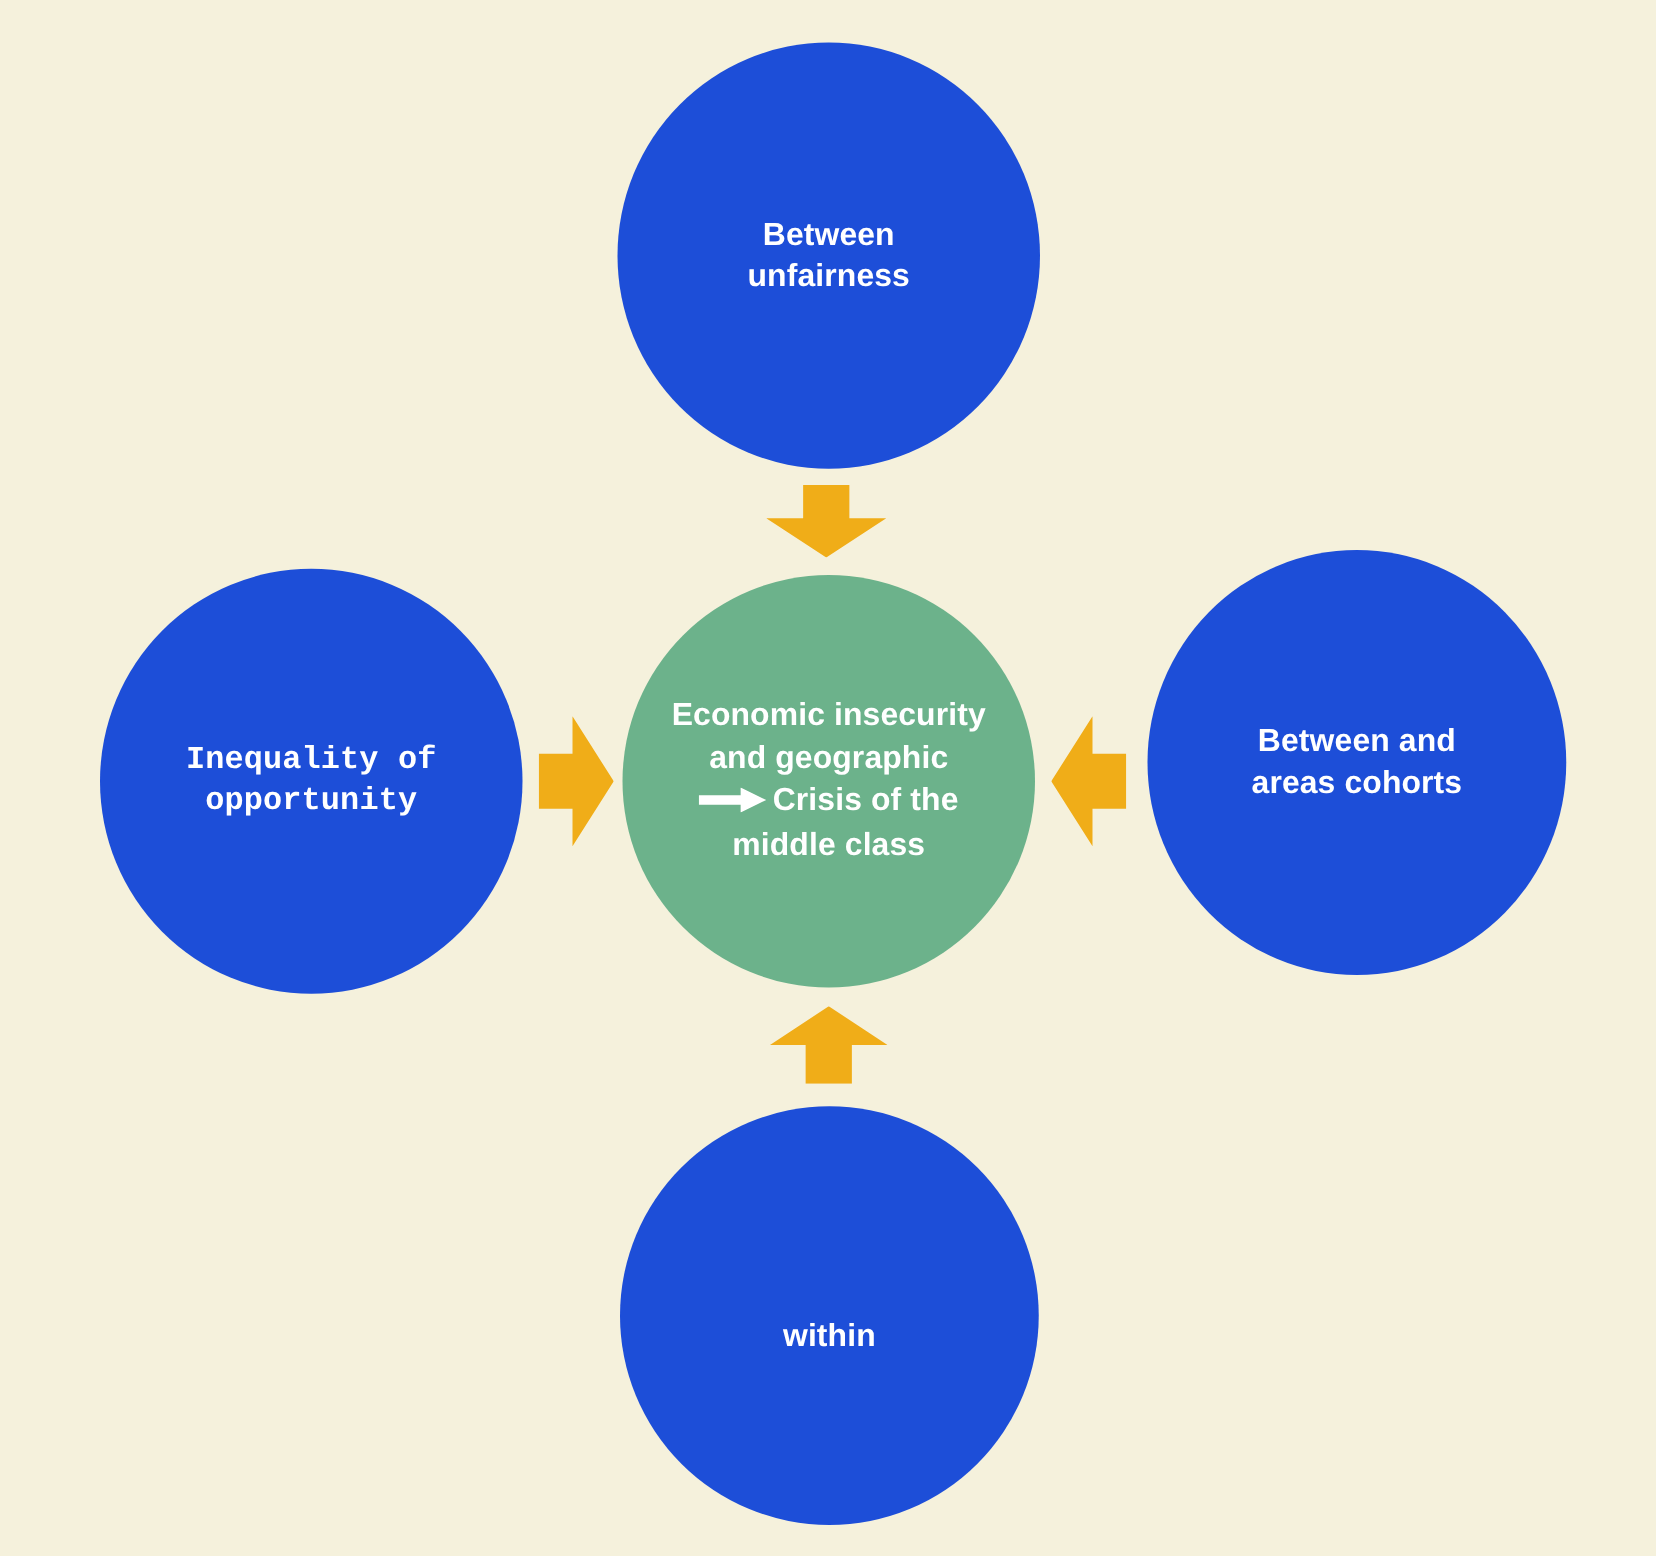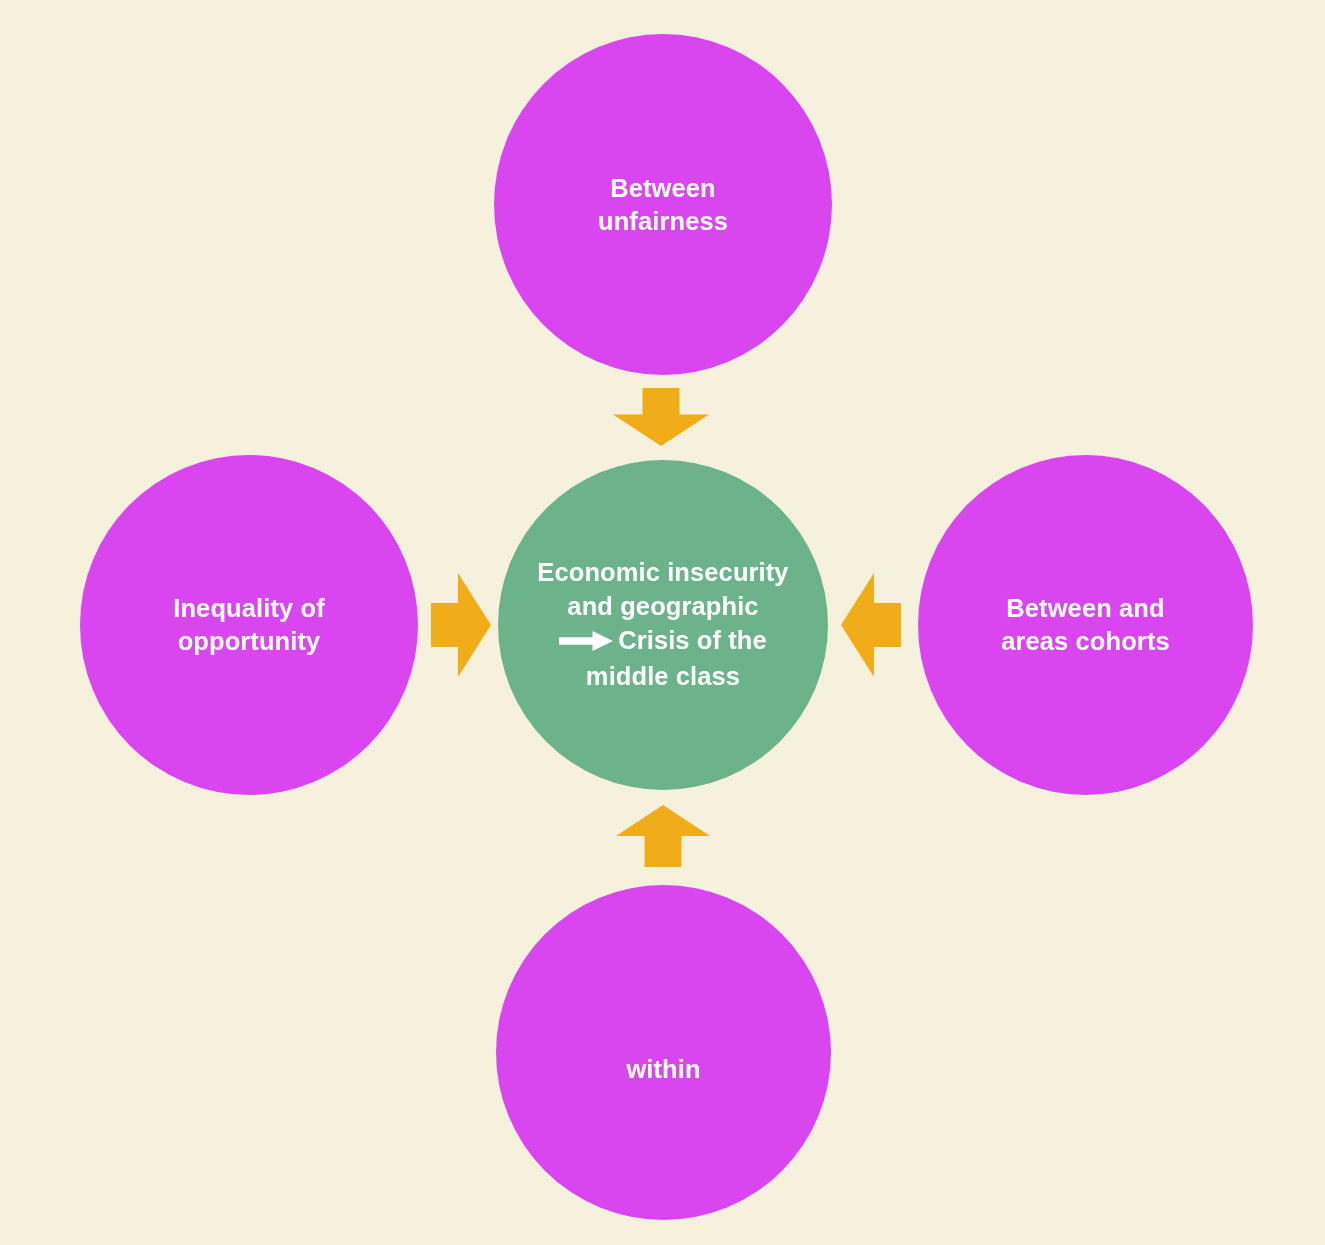--- a/index.html
+++ b/index.html
@@ -35,21 +35,21 @@
     line-height: 1.28;
     letter-spacing: 0.1px;
     display: block;
     width: 100%;
     padding: 0 8px;
     box-sizing: border-box;
   }
 
   
   .node-satellite {
-    background: #d946ef;
+    background: #1d4ed8;
   }
   .node-satellite .node-label {
     font-size: 25.5px;
   }
 
   
   .node-central {
     background: #6cb28b;
   }
   .node-central .node-label {
@@ -57,23 +57,23 @@
     line-height: 1.33;
   }
   .inline-arrow-icon {
     display: inline-block;
     vertical-align: -2px;
     margin-right: 5px;
   }
 
   
   #node-top    { left: 494px;  top: 34px;   width: 338px; height: 341px; }
-  #node-left   { left: 80px;   top: 455px;  width: 338px; height: 340px; }
+  #node-left   { left: 80px;   top: 455px;  width: 338px; height: 340px; font-family: Liberation Mono, monospace; }
   #node-center { left: 498px;  top: 460px;  width: 330px; height: 330px; justify-content: flex-end; }
-  #node-right  { left: 918px;  top: 455px;  width: 335px; height: 340px; }
+  #node-right  { left: 918px;  top: 440px;  width: 335px; height: 340px; }
   #node-bottom { left: 496px;  top: 885px;  width: 335px; height: 335px; }
 
   
   .connector {
     position: absolute;
   }
   #arrow-top    { left: 613px; top: 388px;  width: 96px;  height: 58px; }
   #arrow-bottom { left: 616px; top: 805px;  width: 94px;  height: 62px; }
   #arrow-left   { left: 431px; top: 573px;  width: 60px;  height: 104px; }
   #arrow-right  { left: 841px; top: 573px;  width: 60px;  height: 104px; }

